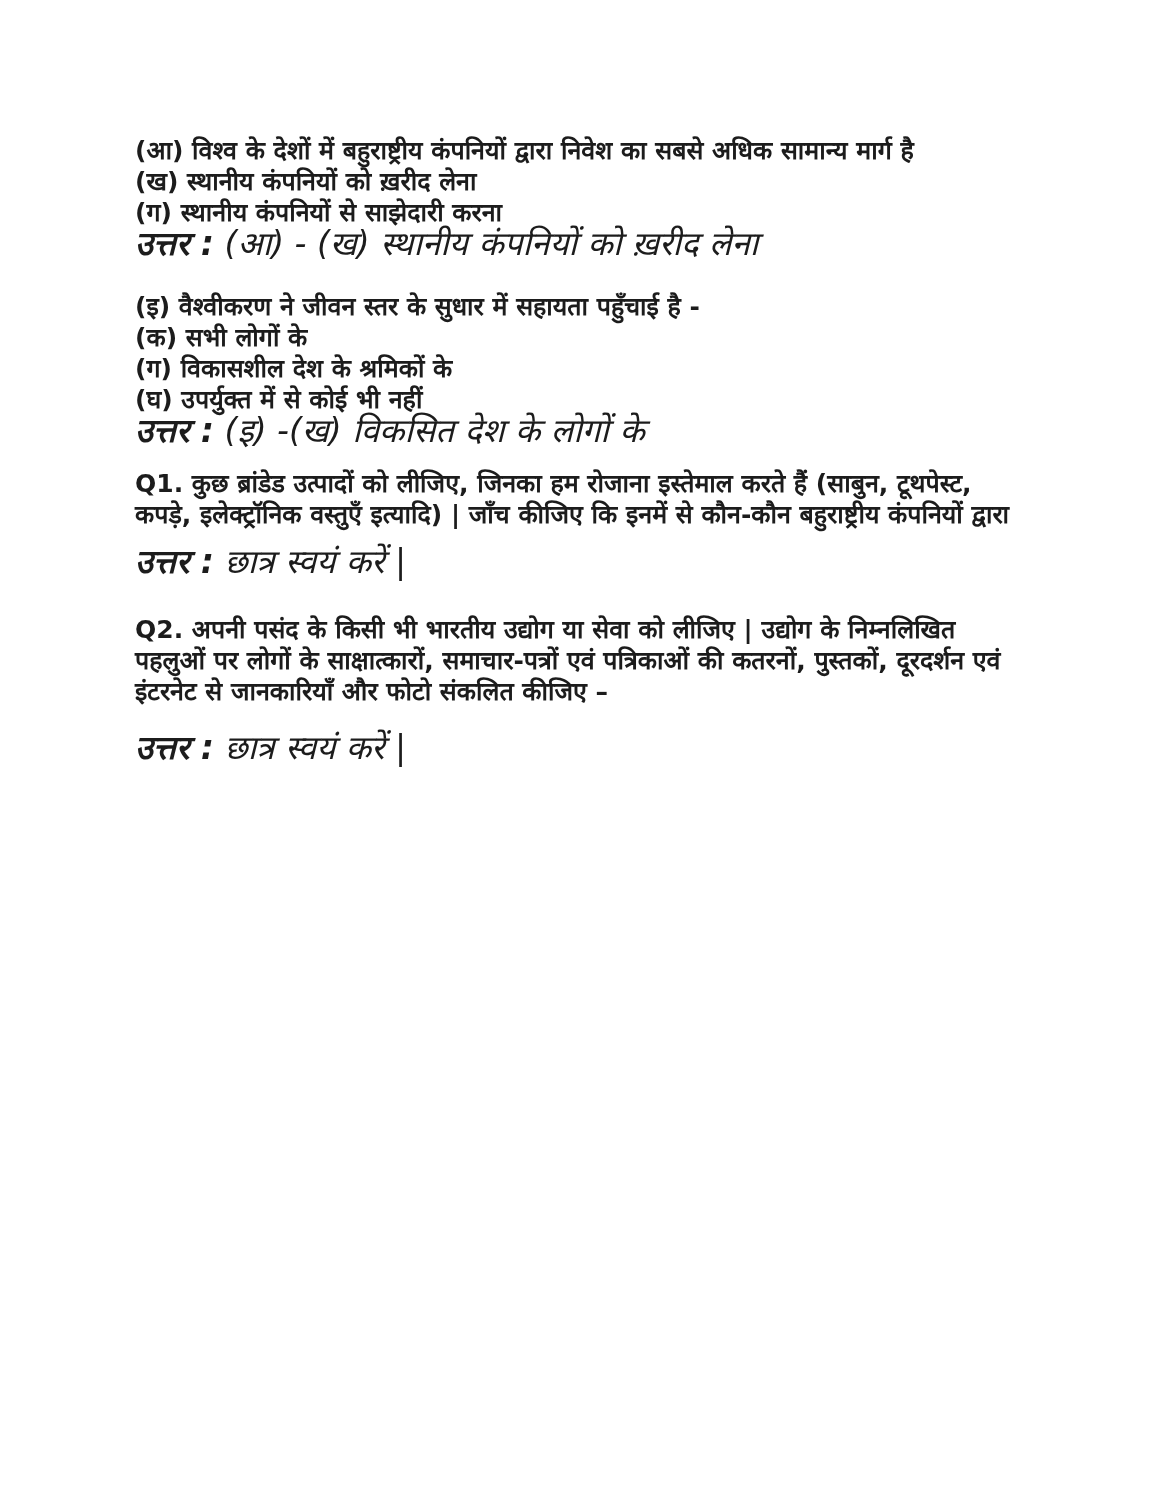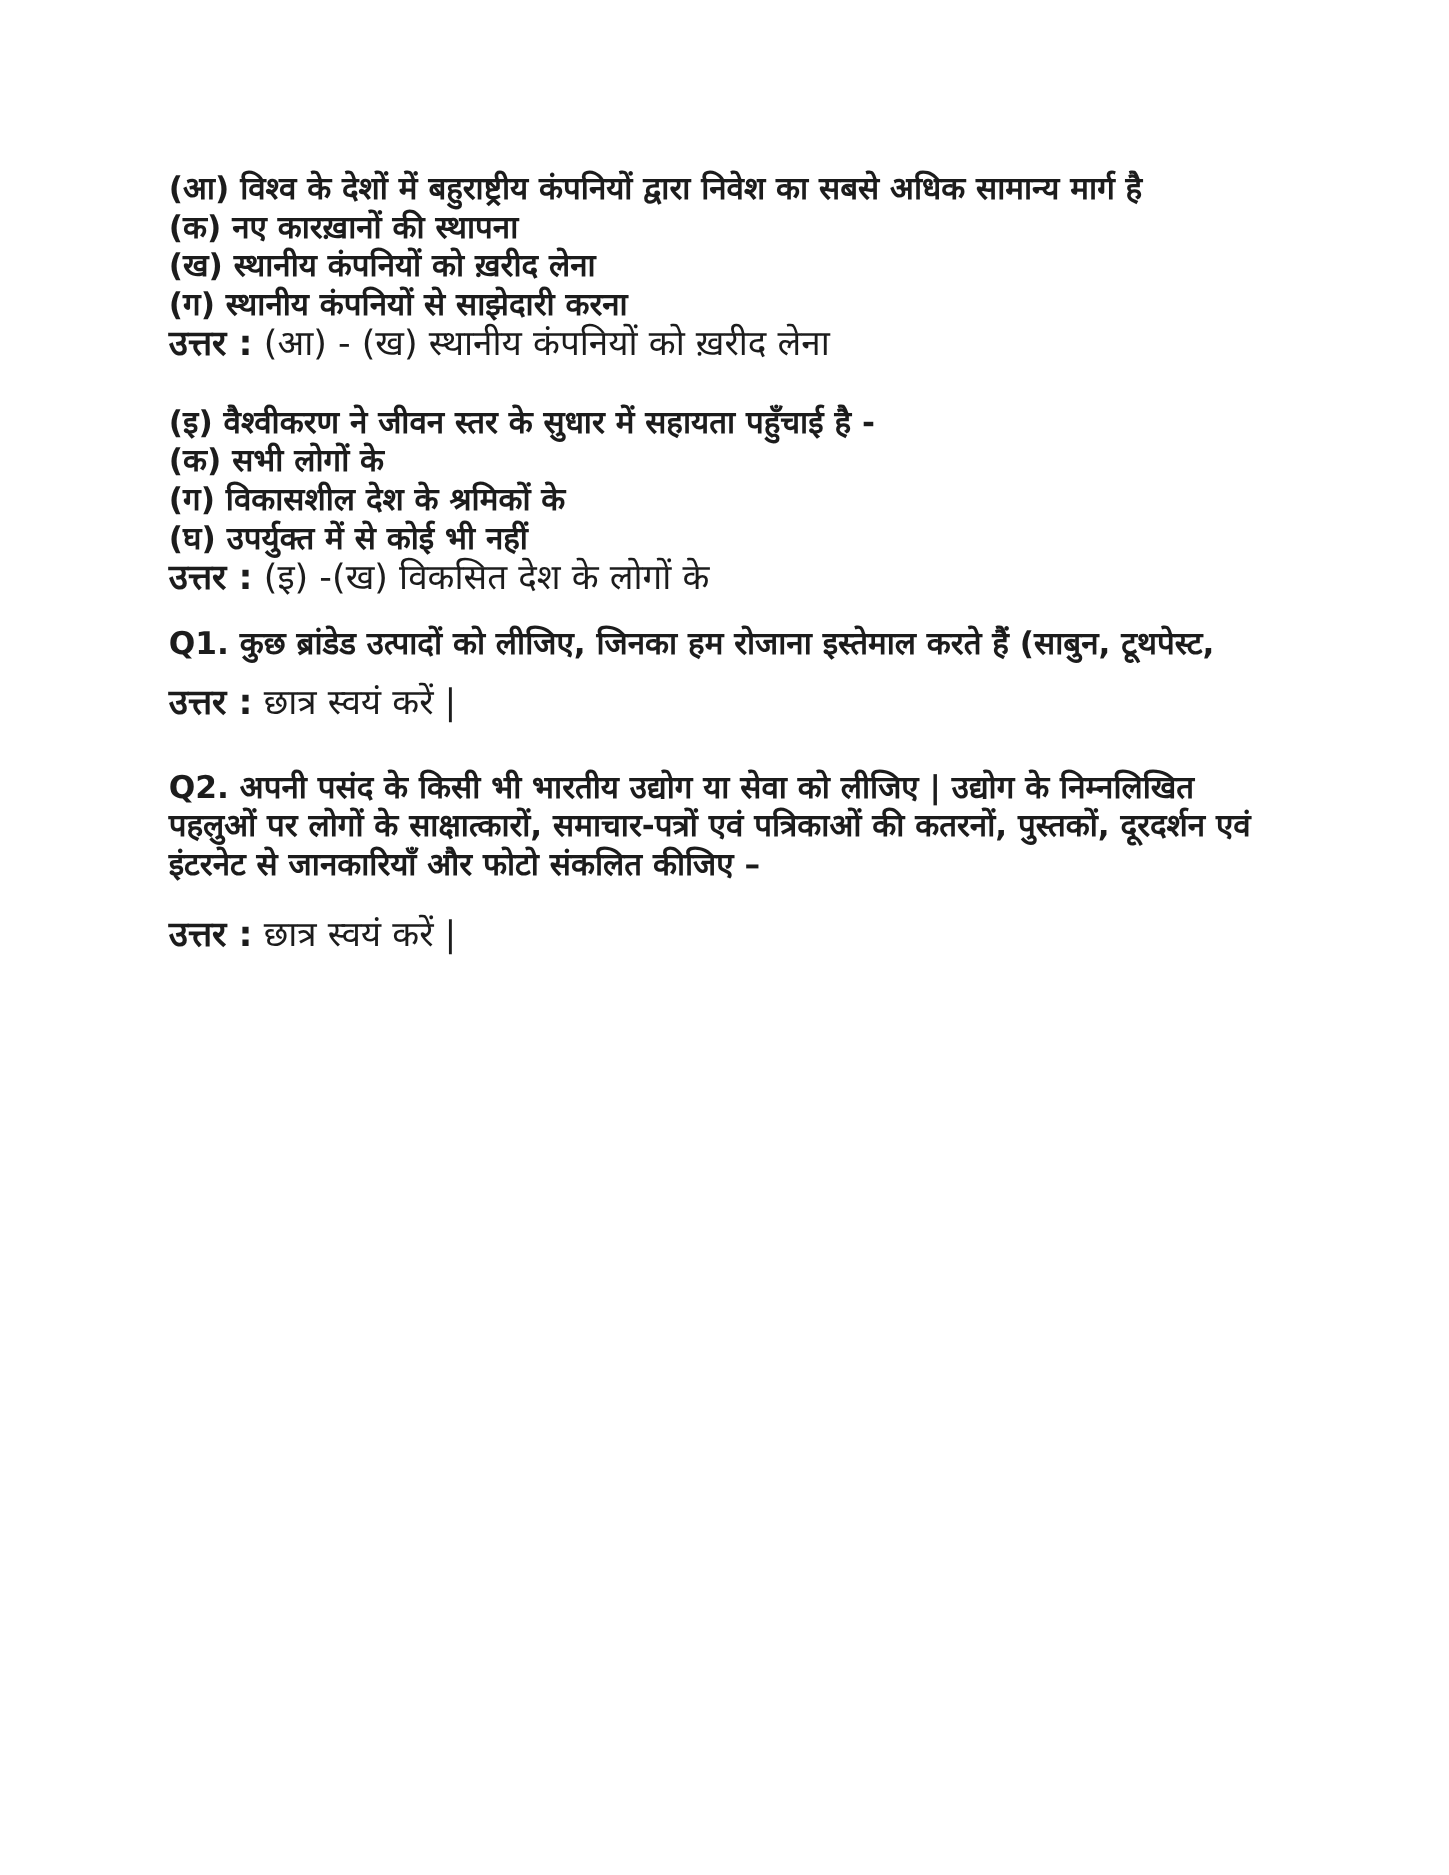--- a/index.html
+++ b/index.html
@@ -18,24 +18,25 @@
     top: 135px;
     width: 930px;
   }
   .line {
     font-size: 25px;
     line-height: 31px;
     font-weight: 700;
     white-space: nowrap;
   }
   .ans-line {
-    font-size: 28px;
+    font-size: 33px;
     line-height: 31px;
     font-weight: 400;
     white-space: nowrap;
+    font-style: italic;
   }
   .ans-label { font-weight: 700; }
   .ans-text  { font-weight: 400; }
   .mcq-block-1 { margin-bottom: 32px; }
   .mcq-block-2 { margin-bottom: 22px; }
   .section-heading {
     margin: 0 0 37px 0;
     font-size: 26px;
     line-height: 31px;
     font-weight: 700;
@@ -47,21 +48,20 @@
   .activity-para-2 { margin-bottom: 25px; margin-top: 33px; }
 </style>
 </head>
 <body>
 
 <div class="page" style="color: rgb(28, 28, 28); background: rgb(255, 255, 255);">
   <div class="content">
 
     <section class="mcq-block-1">
       <div class="line">(आ) विश्व के देशों में बहुराष्ट्रीय कंपनियों द्वारा निवेश का सबसे अधिक सामान्य मार्ग है</div>
-      <div class="line">(क) नए कारख़ानों की स्थापना</div>
       <div class="line">(ख) स्थानीय कंपनियों को ख़रीद लेना</div>
       <div class="line">(ग) स्थानीय कंपनियों से साझेदारी करना</div>
       <div class="ans-line">
         <span class="ans-label">उत्तर :</span>
         <span class="ans-text">(आ) - (ख) स्थानीय कंपनियों को ख़रीद लेना</span>
       </div>
     </section>
 
     <section class="mcq-block-2">
       <div class="line">(इ) वैश्वीकरण ने जीवन स्तर के सुधार में सहायता पहुँचाई है -</div>
@@ -70,20 +70,21 @@
       <div class="line">(घ) उपर्युक्त में से कोई भी नहीं</div>
       <div class="ans-line">
         <span class="ans-label">उत्तर :</span>
         <span class="ans-text">(इ) -(ख) विकसित देश के लोगों के</span>
       </div>
     </section>
 
 
     <section class="activity-para-1">
       <div class="line">Q1. कुछ ब्रांडेड उत्पादों को लीजिए, जिनका हम रोजाना इस्तेमाल करते हैं (साबुन, टूथपेस्ट,</div>
+      <div class="line">कपड़े, इलेक्ट्रॉनिक वस्तुएँ इत्यादि) | जाँच कीजिए कि इनमें से कौन-कौन बहुराष्ट्रीय कंपनियों द्वारा</div>
     </section>
 
     <div class="ans-line activity-ans-1">
       <span class="ans-label">उत्तर :</span>
       <span class="ans-text">छात्र स्वयं करें |</span>
     </div>
 
     <section class="activity-para-2">
       <div class="line">Q2. अपनी पसंद के किसी भी भारतीय उद्योग या सेवा को लीजिए | उद्योग के निम्नलिखित</div>
       <div class="line">पहलुओं पर लोगों के साक्षात्कारों, समाचार-पत्रों एवं पत्रिकाओं की कतरनों, पुस्तकों, दूरदर्शन एवं</div>

